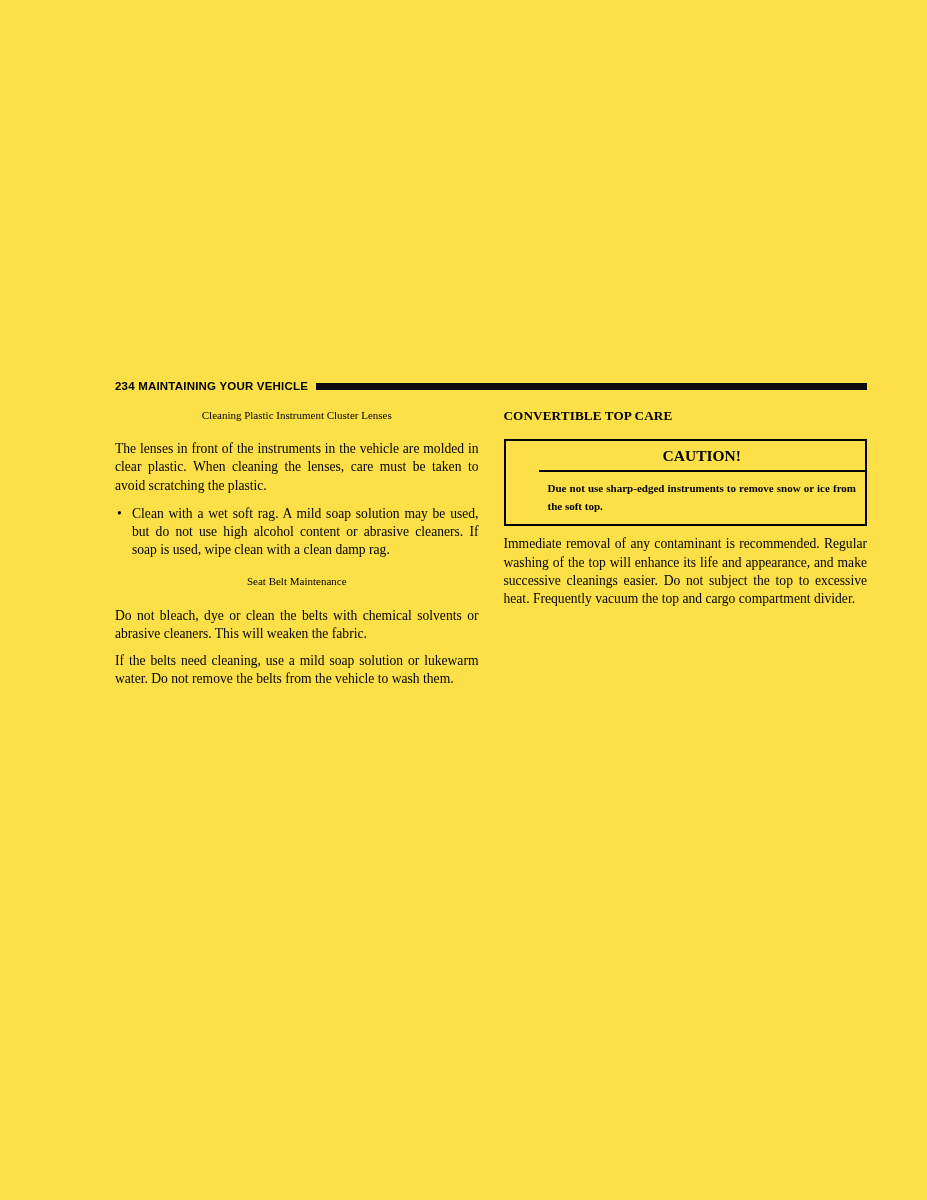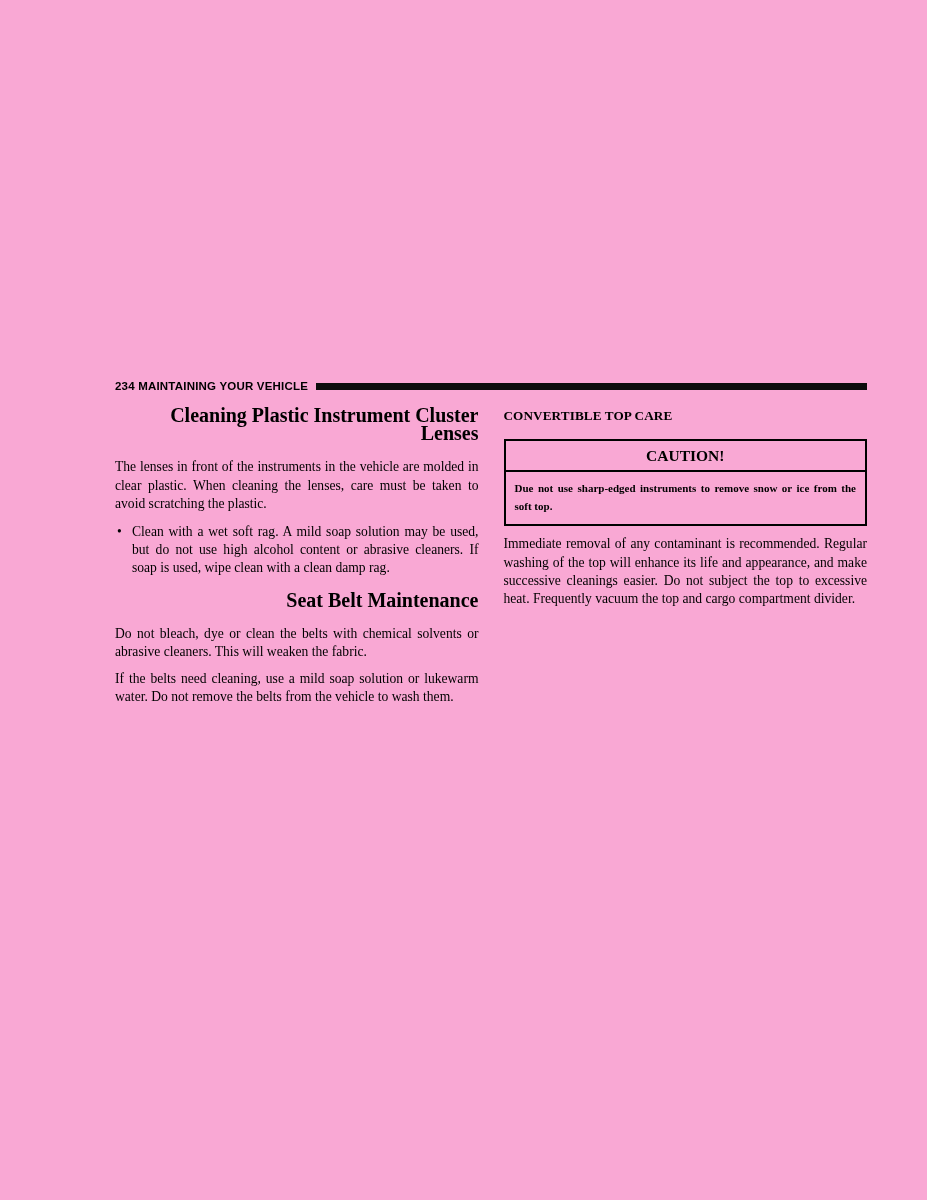--- a/index.html
+++ b/index.html
@@ -5,21 +5,21 @@
   * { margin: 0; padding: 0; box-sizing: border-box; }
   html, body { background: #f4f4f2; }
   body {
     width: 927px; height: 1200px;
     position: relative;
     font-family: "Liberation Serif", serif;
     color: #000;
   }
   .page {
     position: absolute; inset: 0;
-    background: #f9a8d4;
+    background: #fde047;
   }
   
   .page-header {
     position: absolute; left: 115px; top: 380px; width: 752px;
     display: flex; align-items: center;
   }
   .header-text {
     font-family: "Liberation Sans", sans-serif;
     font-weight: bold; font-size: 11.5px;
     letter-spacing: 0.2px; white-space: nowrap;
@@ -31,22 +31,22 @@
   .columns {
     position: absolute; left: 115px; top: 406px; width: 752px;
     display: flex; gap: 25px;
   }
   .col {
     flex: 1; min-width: 0;
     font-size: 13.6px; line-height: 18.2px;
     text-align: justify;
   }
   .serif-heading {
-    font-size: 20px; font-weight: bold;
-    text-align: right; margin-top: 13px;
+    font-size: 11px; font-weight: normal;
+    text-align: center; margin-top: 13px;
   }
   .serif-heading.first { margin-top: 0; }
   .col p { margin-top: 9px; }
   .col p.tight { margin-top: 16px; }
 
   ul.bullets { list-style: none; }
   ul.bullets li {
     position: relative; padding-left: 17px; margin-top: 10px;
   }
   ul.bullets li::before {
@@ -58,20 +58,21 @@
   
   .sans-heading {
     font-family: Liberation Serif, serif;
     font-weight: bold; font-size: 13.2px;
     letter-spacing: 0.1px; text-align: left;
     margin-top: 1px;
   }
   .caution-box {
     margin-top: 14px;
     border: 2px solid #000;
+    padding-left: 33px;
   }
   .caution-title {
     text-align: center; font-weight: bold; font-size: 15.5px;
     padding: 6px 0 5px;
     border-bottom: 2px solid #000;
   }
   .caution-body {
     font-weight: bold; text-align: justify;
     padding: 7px 9px 9px 9px;
     font-size: 11px; line-height: 18px;

